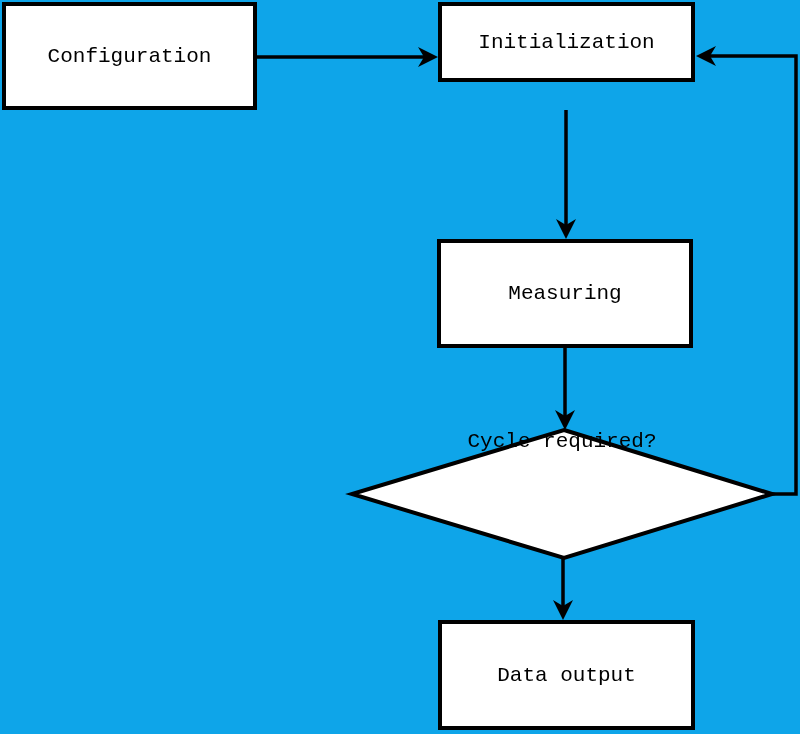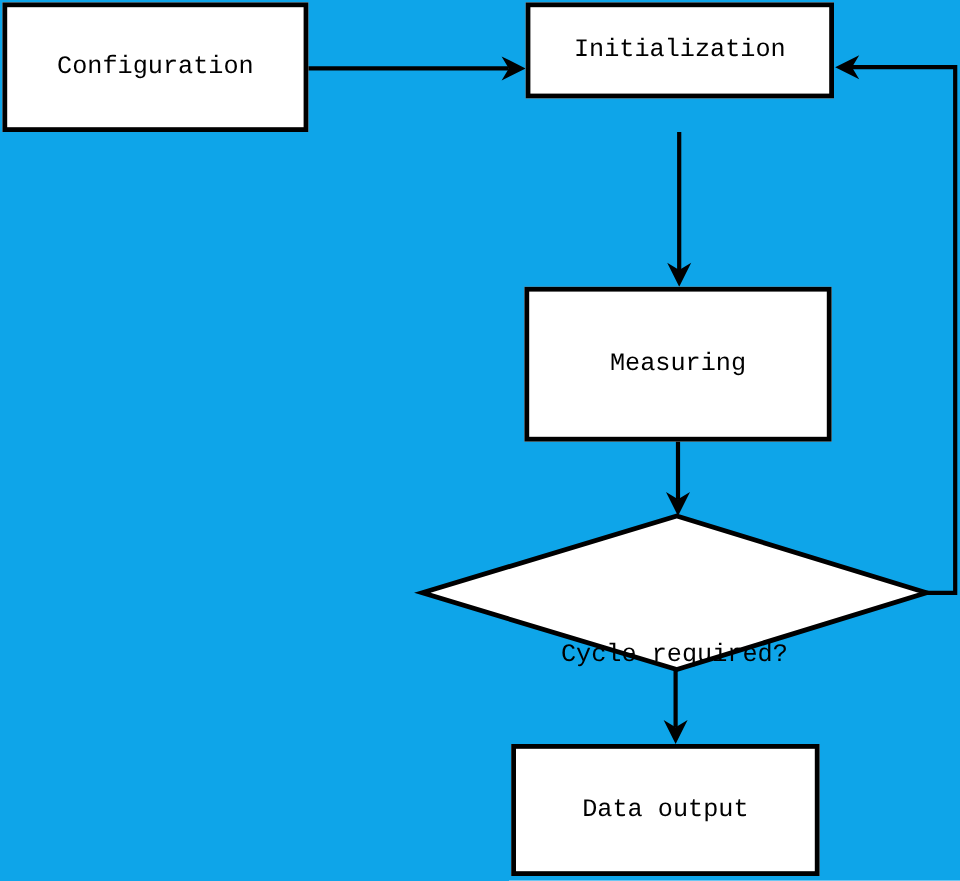--- a/index.html
+++ b/index.html
@@ -30,30 +30,30 @@
     background: #ffffff;
     display: flex;
     align-items: center;
     justify-content: center;
     font-size: 21px;
     color: #000000;
     white-space: nowrap;
   }
   .node-configuration { left: 2px;   top: 2px;   width: 255px; height: 108px; }
   .node-initialization{ left: 438px; top: 2px;   width: 257px; height: 80px; }
-  .node-measuring     { left: 437px; top: 239px; width: 256px; height: 129px; }
-  .node-data-output   { left: 426px; top: 620px; width: 257px; height: 110px; }
+  .node-measuring     { left: 437px; top: 239px; width: 256px; height: 109px; }
+  .node-data-output   { left: 438px; top: 620px; width: 257px; height: 110px; }
   .decision-label {
     position: absolute;
     left: 352px;
     top: 430px;
     width: 420px;
     height: 128px;
     display: flex;
-    align-items: flex-end;
+    align-items: flex-start;
     justify-content: center;
     font-size: 21px;
     color: #000000;
     white-space: nowrap;
     pointer-events: none;
   }
 </style>
 </head>
 <body>
 

